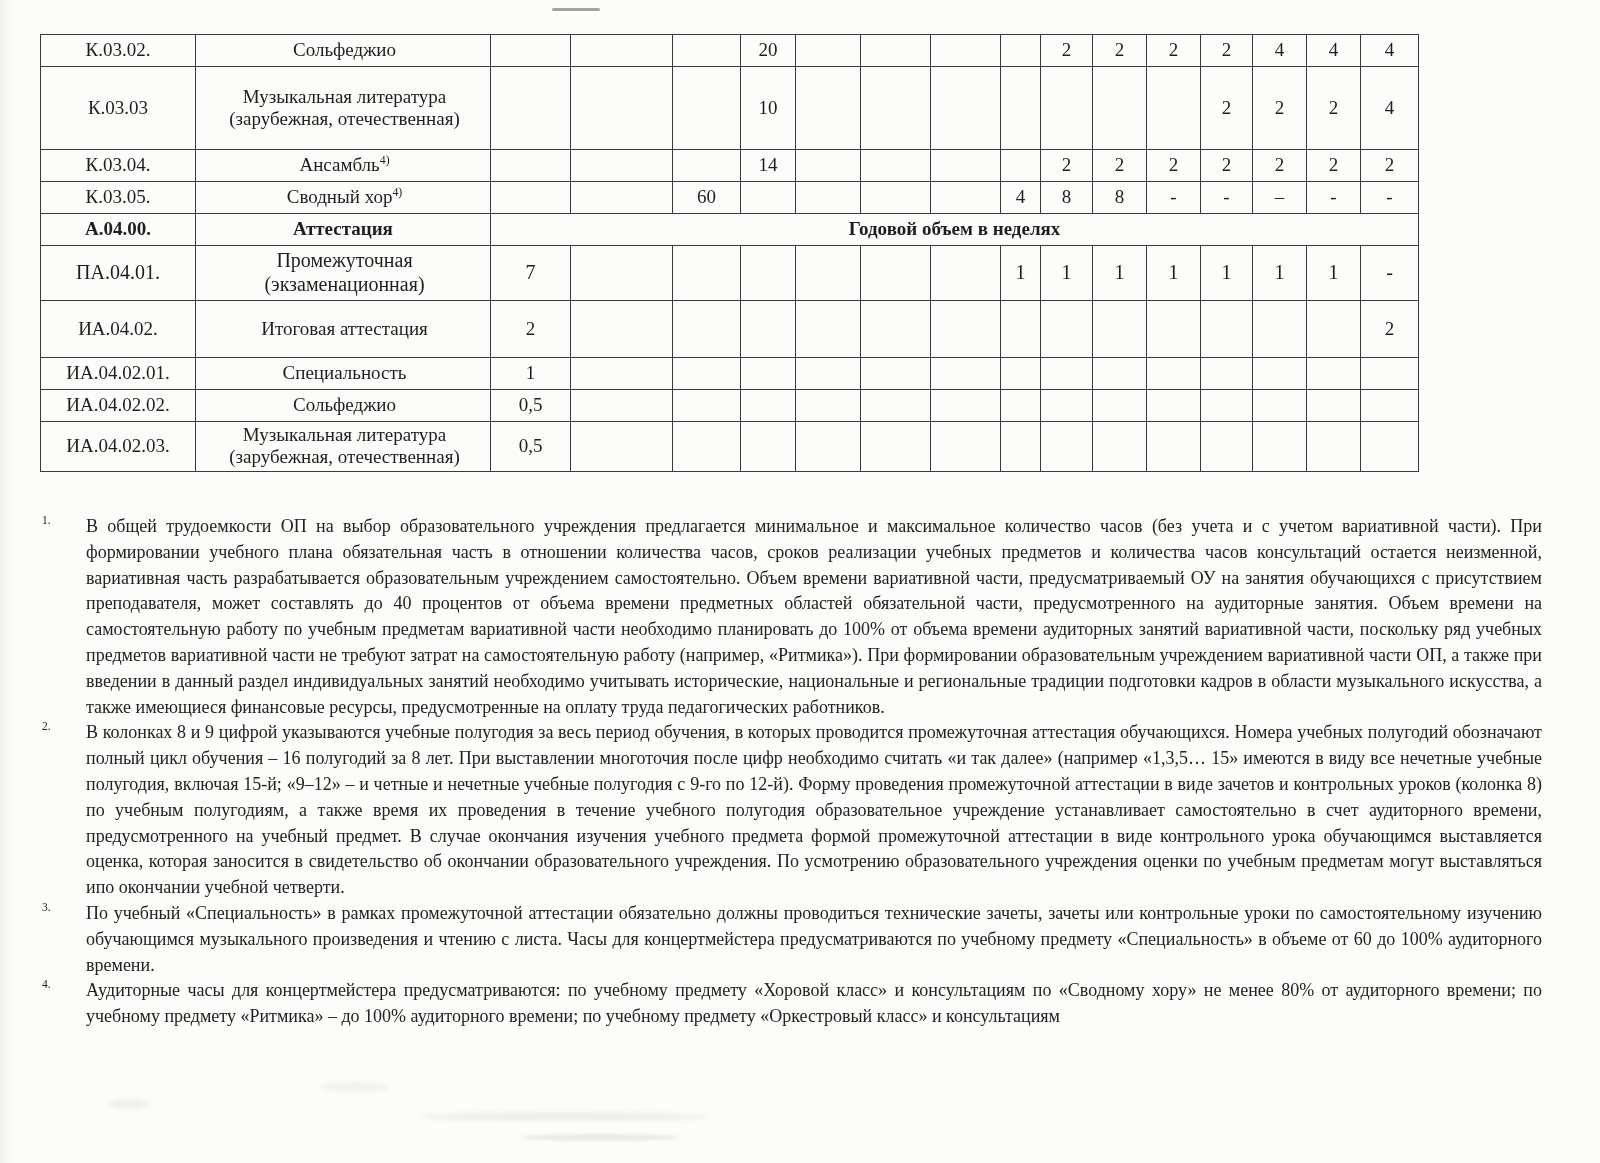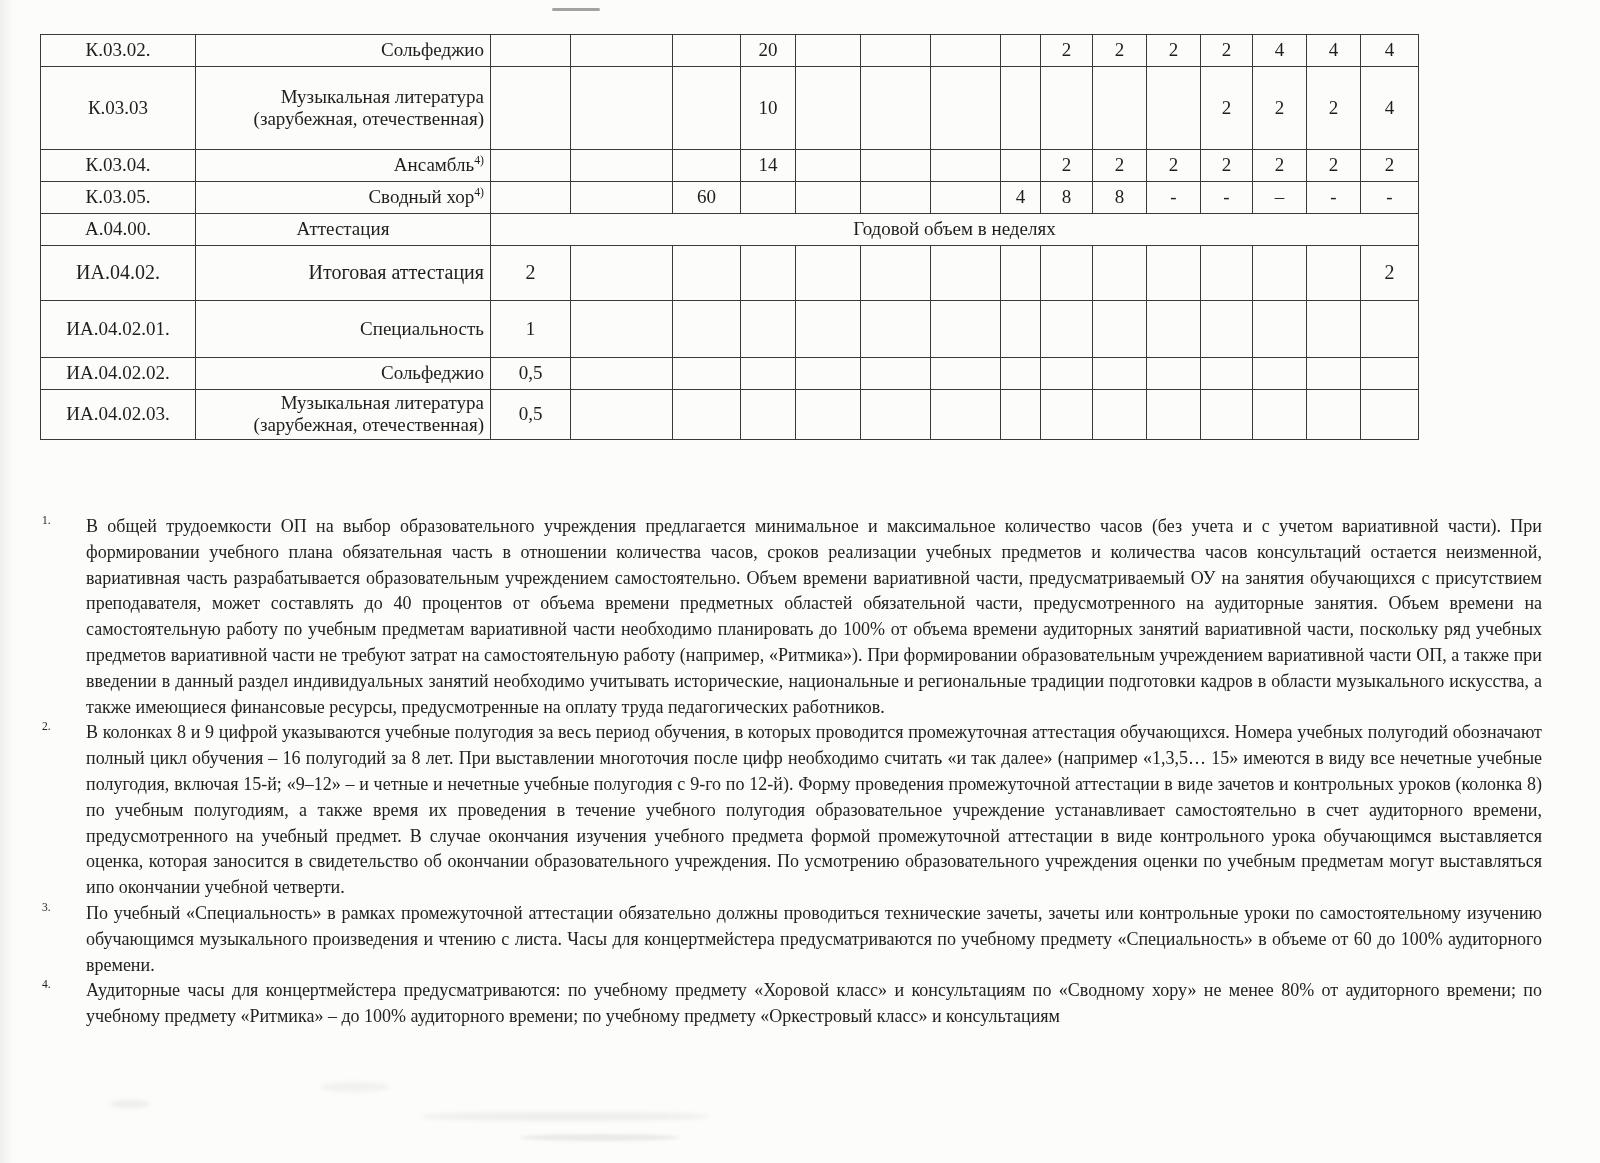--- a/index.html
+++ b/index.html
@@ -30,26 +30,26 @@
     font-size: 19px;
     line-height: 1.18;
     text-align: center;
     vertical-align: middle;
     padding: 2px 4px;
     height: 27px;
     overflow: hidden;
     word-wrap: break-word;
   }
   .plan-table td.name {
-    text-align: right;
+    text-align: center;
     padding-left: 9px;
     padding-right: 6px;
     margin-top: 40px;
   }
-  .plan-table td.bold { font-weight: normal; }
+  .plan-table td.bold { font-weight: bold; }
   .plan-table td.small { font-size: 14.5px; vertical-align: top; line-height: 1.1; }
   .plan-table sup { font-size: 0.62em; line-height: 0; }
   .plan-table tr:nth-child(2) td { height: 78px; }
   .plan-table tr:nth-child(6) td { height: 50px; font-size: 20px; }
   .plan-table tr:nth-child(7) td { height: 52px; }
   .plan-table tr:nth-child(11) td { height: 50px; }
   
   .footnotes {
     position: absolute;
     left: 40px;
@@ -203,20 +203,39 @@
           <td>–</td>
           <td>-</td>
           <td>-</td>
         </tr>
         <tr>
           <td class="bold">А.04.00.</td>
           <td class="bold">Аттестация</td>
           <td colspan="15" class="bold">Годовой объем в неделях</td>
         </tr>
         <tr>
+          <td>ПА.04.01.</td>
+          <td class="name">Промежуточная (экзаменационная)</td>
+          <td>7</td>
+          <td></td>
+          <td></td>
+          <td></td>
+          <td></td>
+          <td></td>
+          <td></td>
+          <td>1</td>
+          <td>1</td>
+          <td>1</td>
+          <td>1</td>
+          <td>1</td>
+          <td>1</td>
+          <td>1</td>
+          <td>-</td>
+        </tr>
+        <tr>
           <td>ИА.04.02.</td>
           <td class="name">Итоговая аттестация</td>
           <td>2</td>
           <td></td>
           <td></td>
           <td></td>
           <td></td>
           <td></td>
           <td></td>
           <td></td>

